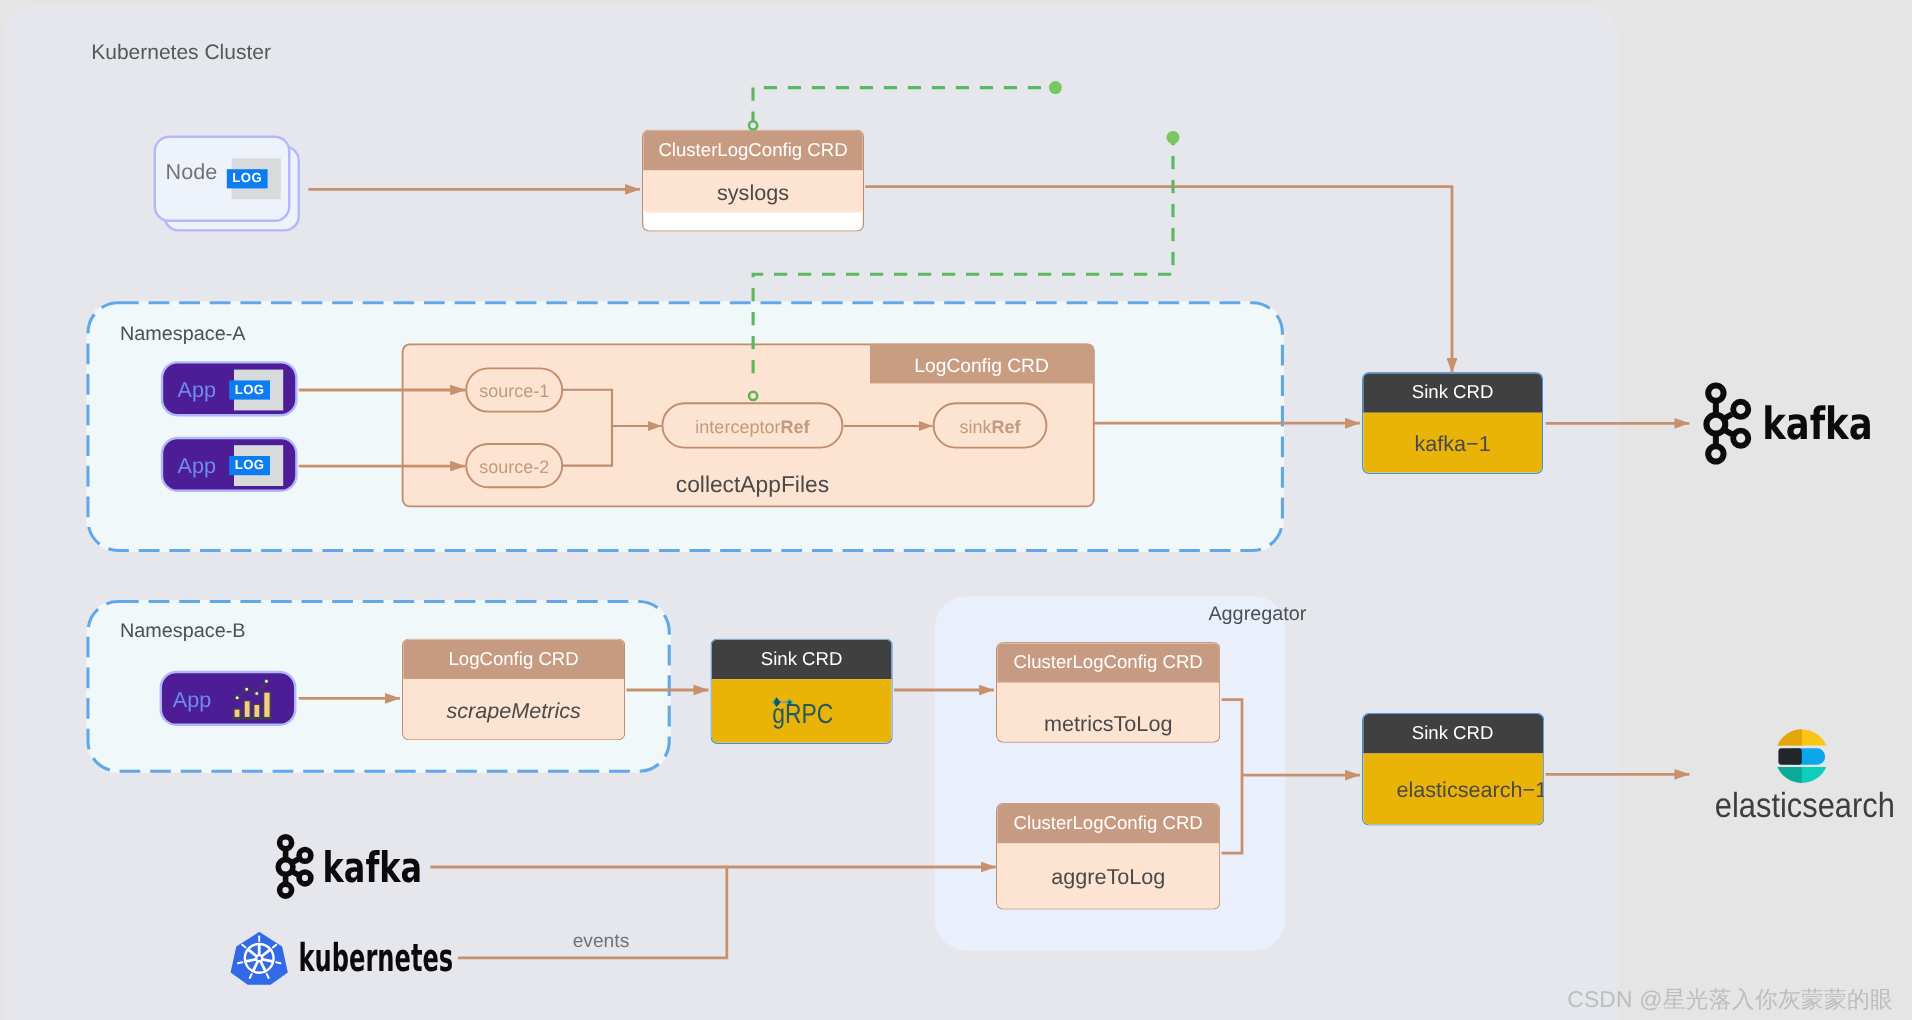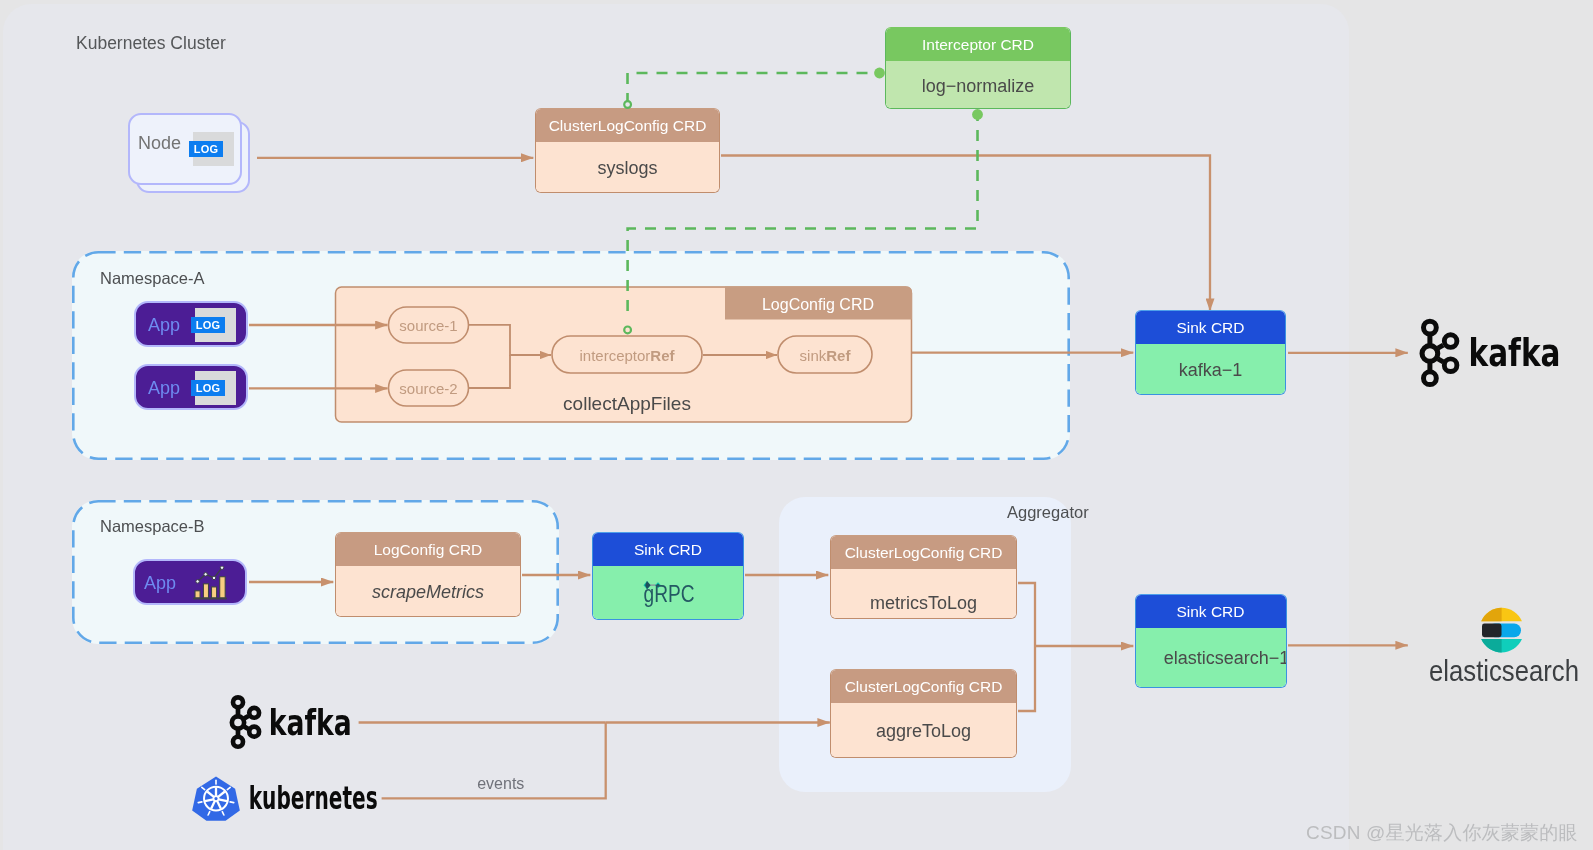--- a/index.html
+++ b/index.html
@@ -25,22 +25,22 @@
   .card .hd{height:33px;line-height:33px;text-align:center;color:#fff;font-size:15.5px;border-radius:4px 4px 0 0;}
   .card .bd{text-align:center;font-size:18px;color:#4a4a4a;border-radius:0 0 4px 4px;
             display:flex;align-items:center;justify-content:center;padding-top:3px;box-sizing:border-box;}
   .tan{border:1.7px solid #c08d6d;border-top-color:#c89d82;}
   .tan .hd{background:#c79b82;}
   .tan .bd{background:#fde3d1;}
   .grn{border:1.7px solid #5cb85c;border-top-color:#78c860;}
   .grn .hd{background:#78c860;}
   .grn .bd{background:#c0e6ae;}
   .blu{border:1.7px solid #3a92e0;border-top-color:#4ea0ea;}
-  .blu .hd{background:#1d4ed8;}
-  .blu .bd{background:#86efac;}
+  .blu .hd{background:#404040;}
+  .blu .bd{background:#eab308;}
 
   
   .apppill{position:absolute;box-sizing:border-box;background:#4c1d95;
            border:2px solid #b3b7fb;border-radius:14px;
            display:flex;align-items:center;}
   .apppill .nm{color:#6e8bf0;font-size:18px;}
   .nodecard{position:absolute;box-sizing:border-box;background:#eef2fb;
             border:2px solid #b3b7fb;border-radius:13px;}
   .logicon{position:absolute;background:#d9dadb;}
   .logbadge{position:absolute;background:#0c7df0;color:#fff;
@@ -108,27 +108,23 @@
 
   <div class="nodecard" style="left:136px;top:121px;width:114px;height:72px;border-radius:13px;"></div>
   <div class="nodecard" style="left:128px;top:113px;width:114px;height:72px;">
     <div class="logicon" style="left:63px;top:17px;width:41px;height:34px;"></div>
     <div class="lab" style="left:8px;top:16px;font-size:18px;color:#737373;line-height:24px;">Node</div>
     <div class="logbadge" style="left:59px;top:26px;width:34px;height:16px;line-height:16px;">LOG</div>
   </div>
 
   <div class="card tan" style="left:535px;top:108px;width:185px;height:85px;">
     <div class="hd">ClusterLogConfig CRD</div>
-    <div class="bd" style="height:50px;">syslogs</div>
-  </div>
-
-  <div class="card grn" style="left:885px;top:27px;width:186px;height:82px;">
-    <div class="hd">Interceptor CRD</div>
-    <div class="bd" style="height:47px;">log−normalize</div>
-  </div>
+    <div class="bd" style="height:35px;">syslogs</div>
+  </div>
+
 
   <div class="apppill" style="left:134px;top:301px;width:114px;height:46px;">
     <div class="logicon" style="left:59px;top:5px;width:41px;height:34px;"></div>
     <div class="lab nm" style="left:12px;top:10px;line-height:25px;">App</div>
     <div class="logbadge" style="left:55px;top:14px;width:34px;height:16px;line-height:16px;">LOG</div>
   </div>
   <div class="apppill" style="left:134px;top:364px;width:114px;height:46px;">
     <div class="logicon" style="left:59px;top:5px;width:41px;height:34px;"></div>
     <div class="lab nm" style="left:12px;top:10px;line-height:25px;">App</div>
     <div class="logbadge" style="left:55px;top:14px;width:34px;height:16px;line-height:16px;">LOG</div>

